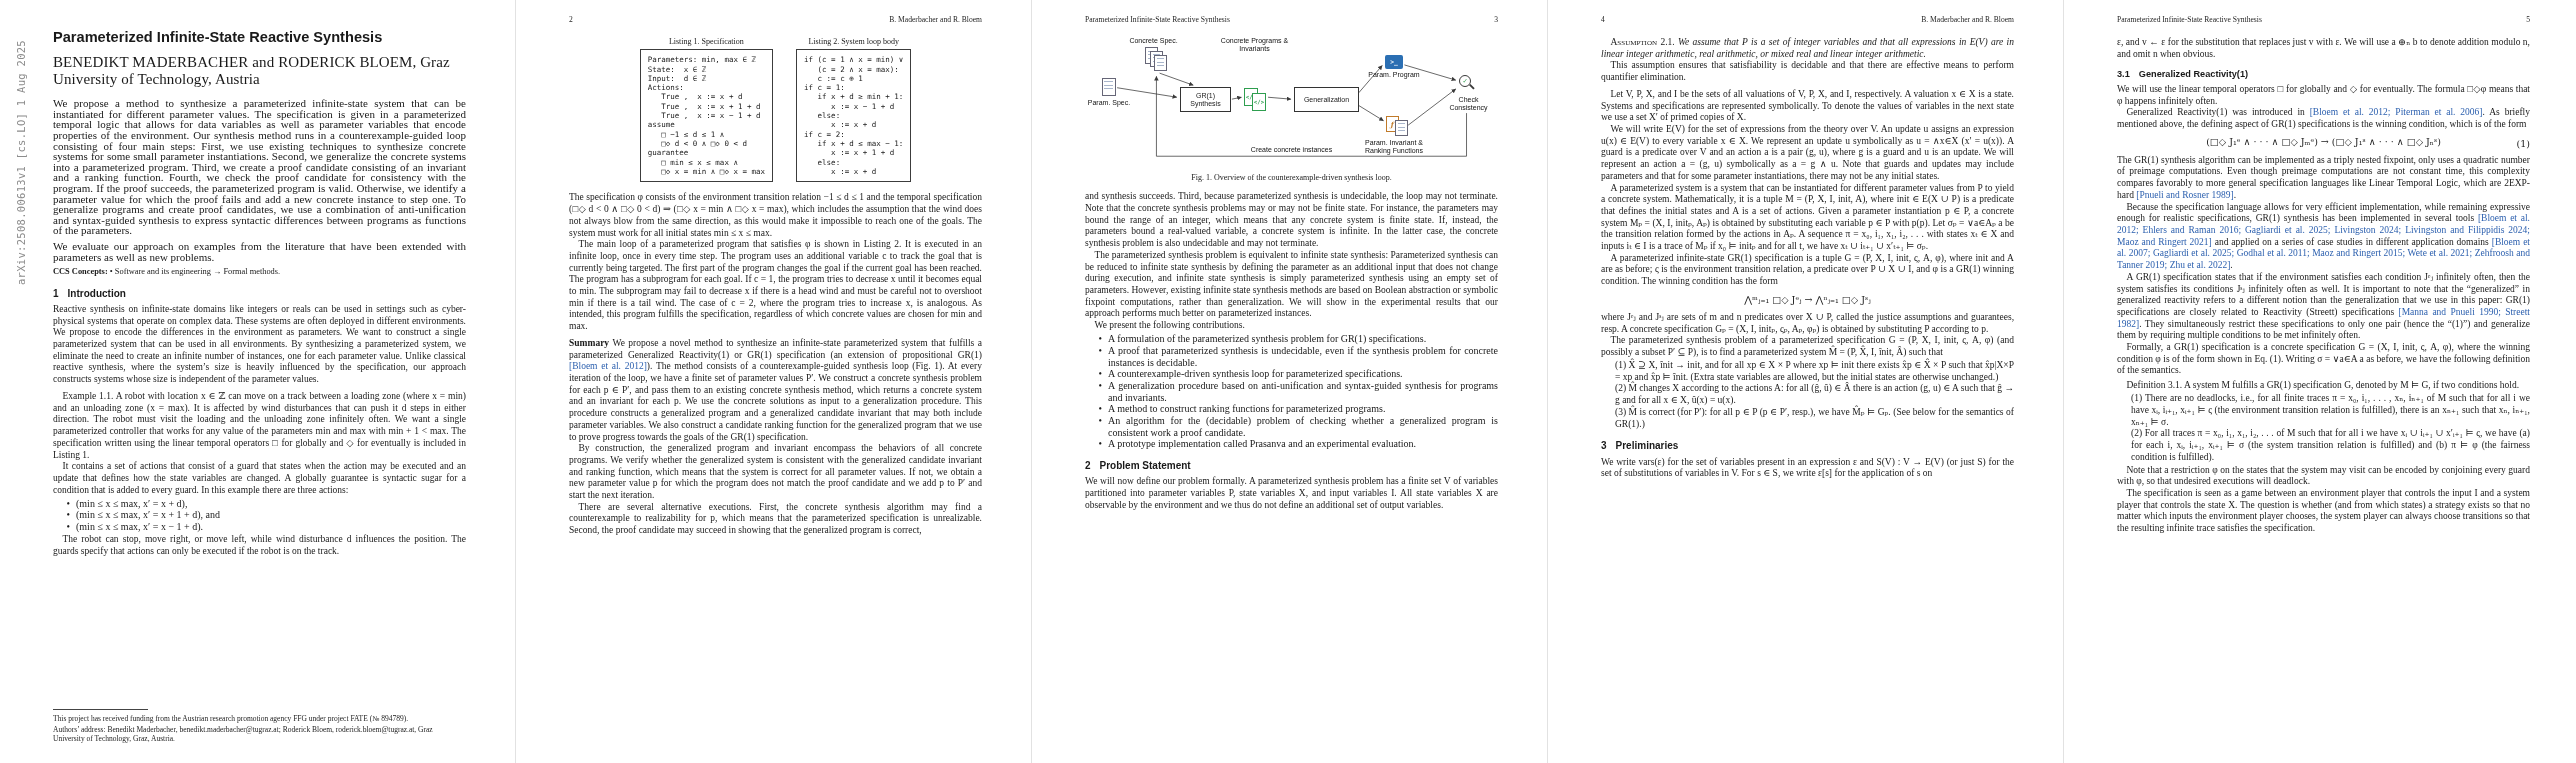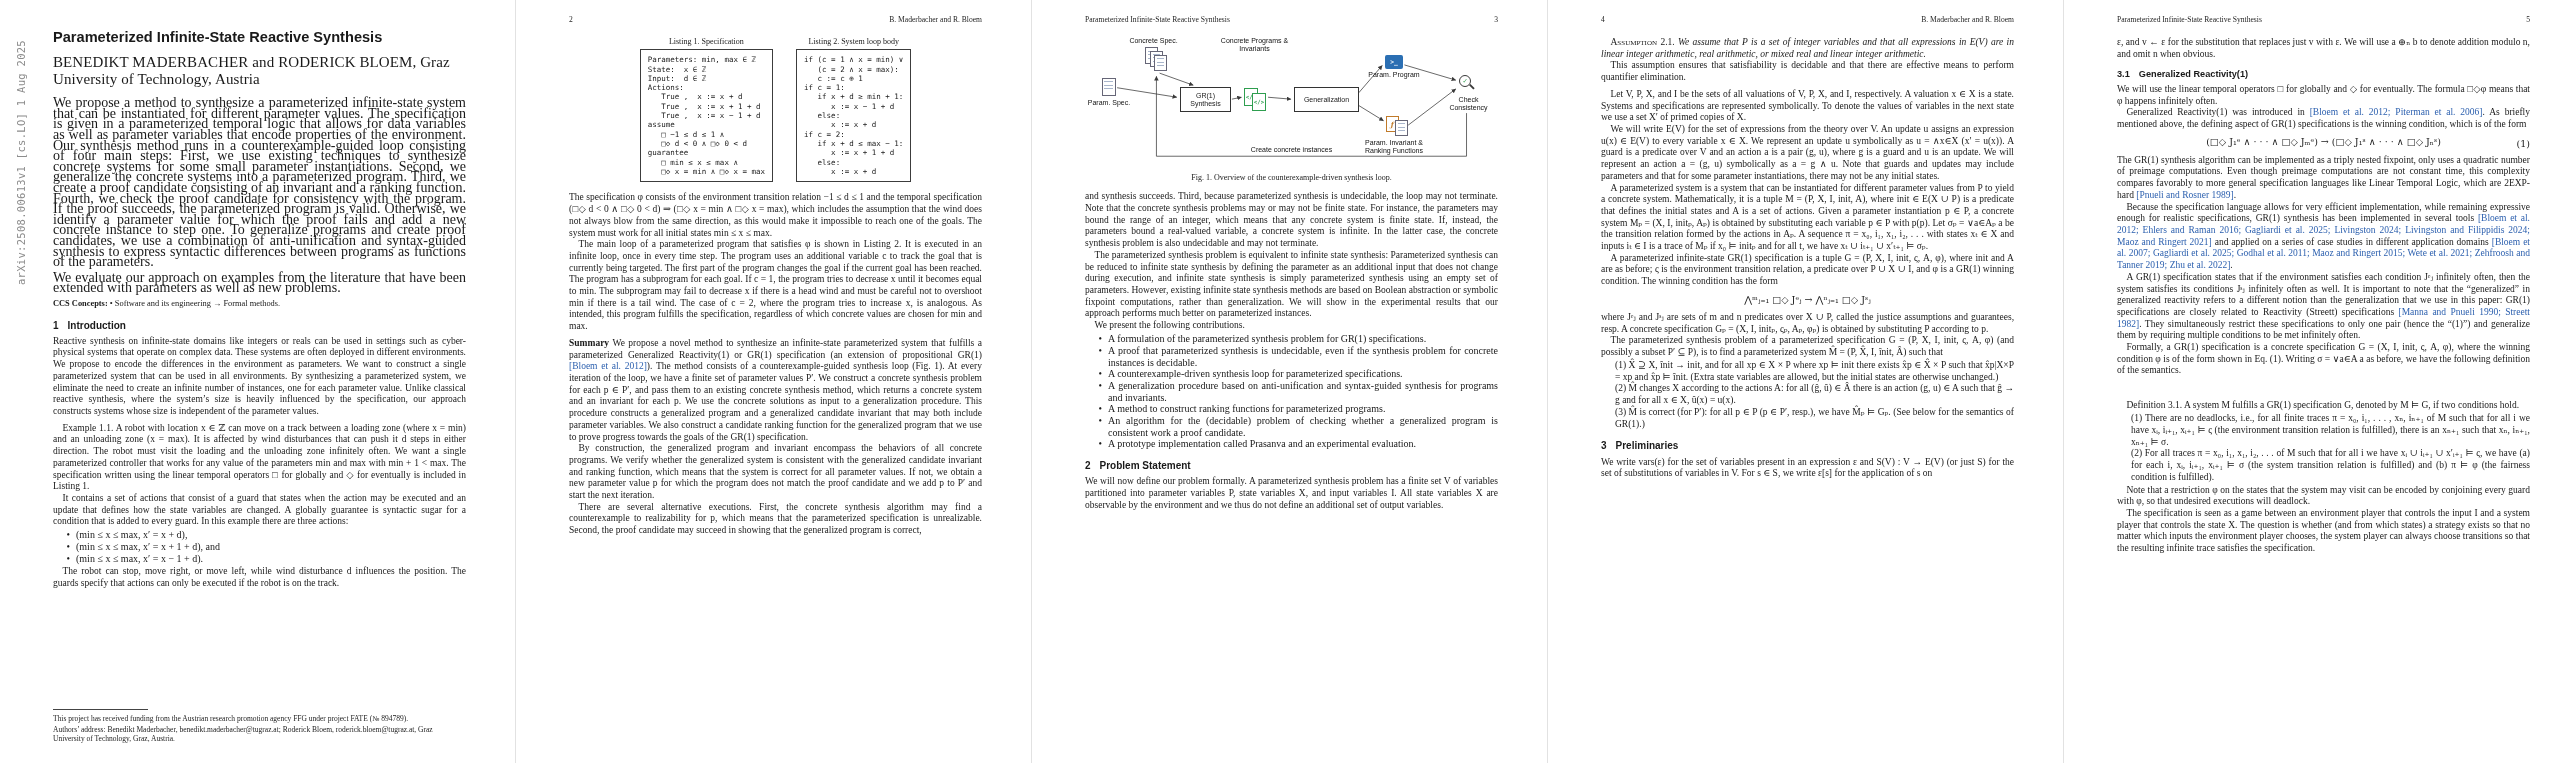--- a/index.html
+++ b/index.html
@@ -8,21 +8,21 @@
   .spread{display:flex;width:2576px;height:763px;}
   .page{position:relative;flex:0 0 515px;width:515px;height:763px;background:#fff;overflow:hidden;}
   .page + .page{border-left:0.6px solid #e2e2e2;}
   .content{position:absolute;left:53px;width:413px;top:0;}
   .arxiv{position:absolute;left:15.3px;top:285px;transform:rotate(-90deg);transform-origin:0 0;
          font-family:"DejaVu Sans Mono",monospace;font-size:10.5px;letter-spacing:0.3px;
          color:#8c8c8c;white-space:nowrap;}
   .rh{display:flex;justify-content:space-between;font-size:7.6px;padding-top:15.3px;margin-bottom:12.7px;color:#1e1e1e;}
   .title{font-family:"Liberation Sans","DejaVu Sans",sans-serif;font-size:14.6px;font-weight:700;margin:29px 0 9px;}
   .authors{font-size:15px;letter-spacing:0.1px;margin-bottom:10.2px;}
-  .abs{font-size:14px;line-height:10.6px;text-align:justify;margin:0 0 5.1px;}
+  .abs{font-size:11px;line-height:10.6px;text-align:justify;margin:0 0 5.1px;}
   .meta{font-size:8.4px;line-height:10.4px;text-align:justify;margin:0 0 5.1px;}
   .lead-b{font-weight:700;}
   .lead-it{}
   .lead-sc{font-variant:small-caps;font-style:normal;}
   .sec{font-family:"Liberation Sans","DejaVu Sans",sans-serif;font-weight:700;font-size:10px;margin:10.2px 0 5.1px;}
   .sec .num{margin-right:9px;}
   .sec.sub{font-size:9.2px;margin:9px 0 4.5px;}
   p.b{font-size:9.5px;line-height:11.7px;text-align:justify;margin:0;}
   p.ind{text-indent:9.5px;}
   .assum{font-style:italic;}
@@ -241,21 +241,21 @@
       </div>
       <p class="b">ε, and v ← ε for the substitution that replaces just v with ε. We will use a ⊕ₙ b to denote addition modulo n, and omit n when obvious.</p>
       <h2 class="sec sub"><span class="num">3.1</span><span>Generalized Reactivity(1)</span></h2>
       <p class="b">We will use the linear temporal operators □ for globally and ◇ for eventually. The formula □◇φ means that φ happens infinitely often.</p>
       <p class="b ind">Generalized Reactivity(1) was introduced in <span class="cite">[Bloem et al. 2012; Piterman et al. 2006]</span>. As briefly mentioned above, the defining aspect of GR(1) specifications is the winning condition, which is of the form</p>
       <div class="eq"><span>(□◇ J₁ᵉ ∧ · · · ∧ □◇ Jₘᵉ) → (□◇ J₁ˢ ∧ · · · ∧ □◇ Jₙˢ)</span><span class="tag">(1)</span></div>
       <p class="b">The GR(1) synthesis algorithm can be implemented as a triply nested fixpoint, only uses a quadratic number of preimage computations. Even though preimage computations are not constant time, this complexity compares favorably to more general specification languages like Linear Temporal Logic, which are 2EXP-hard <span class="cite">[Pnueli and Rosner 1989]</span>.</p>
       <p class="b ind">Because the specification language allows for very efficient implementation, while remaining expressive enough for realistic specifications, GR(1) synthesis has been implemented in several tools <span class="cite">[Bloem et al. 2012; Ehlers and Raman 2016; Gagliardi et al. 2025; Livingston 2024; Livingston and Filippidis 2024; Maoz and Ringert 2021]</span> and applied on a series of case studies in different application domains <span class="cite">[Bloem et al. 2007; Gagliardi et al. 2025; Godhal et al. 2011; Maoz and Ringert 2015; Wete et al. 2021; Zehfroosh and Tanner 2019; Zhu et al. 2022]</span>.</p>
       <p class="b ind">A GR(1) specification states that if the environment satisfies each condition Jᵉⱼ infinitely often, then the system satisfies its conditions Jˢⱼ infinitely often as well. It is important to note that the “generalized” in generalized reactivity refers to a different notion than the generalization that we use in this paper: GR(1) specifications are closely related to Reactivity (Streett) specifications <span class="cite">[Manna and Pnueli 1990; Streett 1982]</span>. They simultaneously restrict these specifications to only one pair (hence the “(1)”) and generalize them by requiring multiple conditions to be met infinitely often.</p>
       <p class="b ind">Formally, a GR(1) specification is a concrete specification G = (X, I, init, ς, A, φ), where the winning condition φ is of the form shown in Eq. (1). Writing σ = ∨a∈A a as before, we have the following definition of the semantics.</p>
-      <p class="b ind" style="margin-top:23px"><span class="lead-it">Definition 3.1.</span> <span>A system M fulfills a GR(1) specification G, denoted by M ⊨ G, if two conditions hold.</span></p>
+      <p class="b ind" style="margin-top:3px"><span class="lead-it">Definition 3.1.</span> <span>A system M fulfills a GR(1) specification G, denoted by M ⊨ G, if two conditions hold.</span></p>
       <ol class="plist">
         <li>(1) There are no deadlocks, i.e., for all finite traces π = x₀, i₁, . . . , xₙ, iₙ₊₁ of M such that for all i we have xᵢ, iᵢ₊₁, xᵢ₊₁ ⊨ ς (the environment transition relation is fulfilled), there is an xₙ₊₁ such that xₙ, iₙ₊₁, xₙ₊₁ ⊨ σ.</li>
         <li>(2) For all traces π = x₀, i₁, x₁, i₂, . . . of M such that for all i we have xᵢ ∪ iᵢ₊₁ ∪ x′ᵢ₊₁ ⊨ ς, we have (a) for each i, xᵢ, iᵢ₊₁, xᵢ₊₁ ⊨ σ (the system transition relation is fulfilled) and (b) π ⊨ φ (the fairness condition is fulfilled).</li>
       </ol>
       <p class="b ind">Note that a restriction φ on the states that the system may visit can be encoded by conjoining every guard with φ, so that undesired executions will deadlock.</p>
       <p class="b ind">The specification is seen as a game between an environment player that controls the input I and a system player that controls the state X. The question is whether (and from which states) a strategy exists so that no matter which inputs the environment player chooses, the system player can always choose transitions so that the resulting infinite trace satisfies the specification.</p>
     </div>
   </section>
 
 </div>

